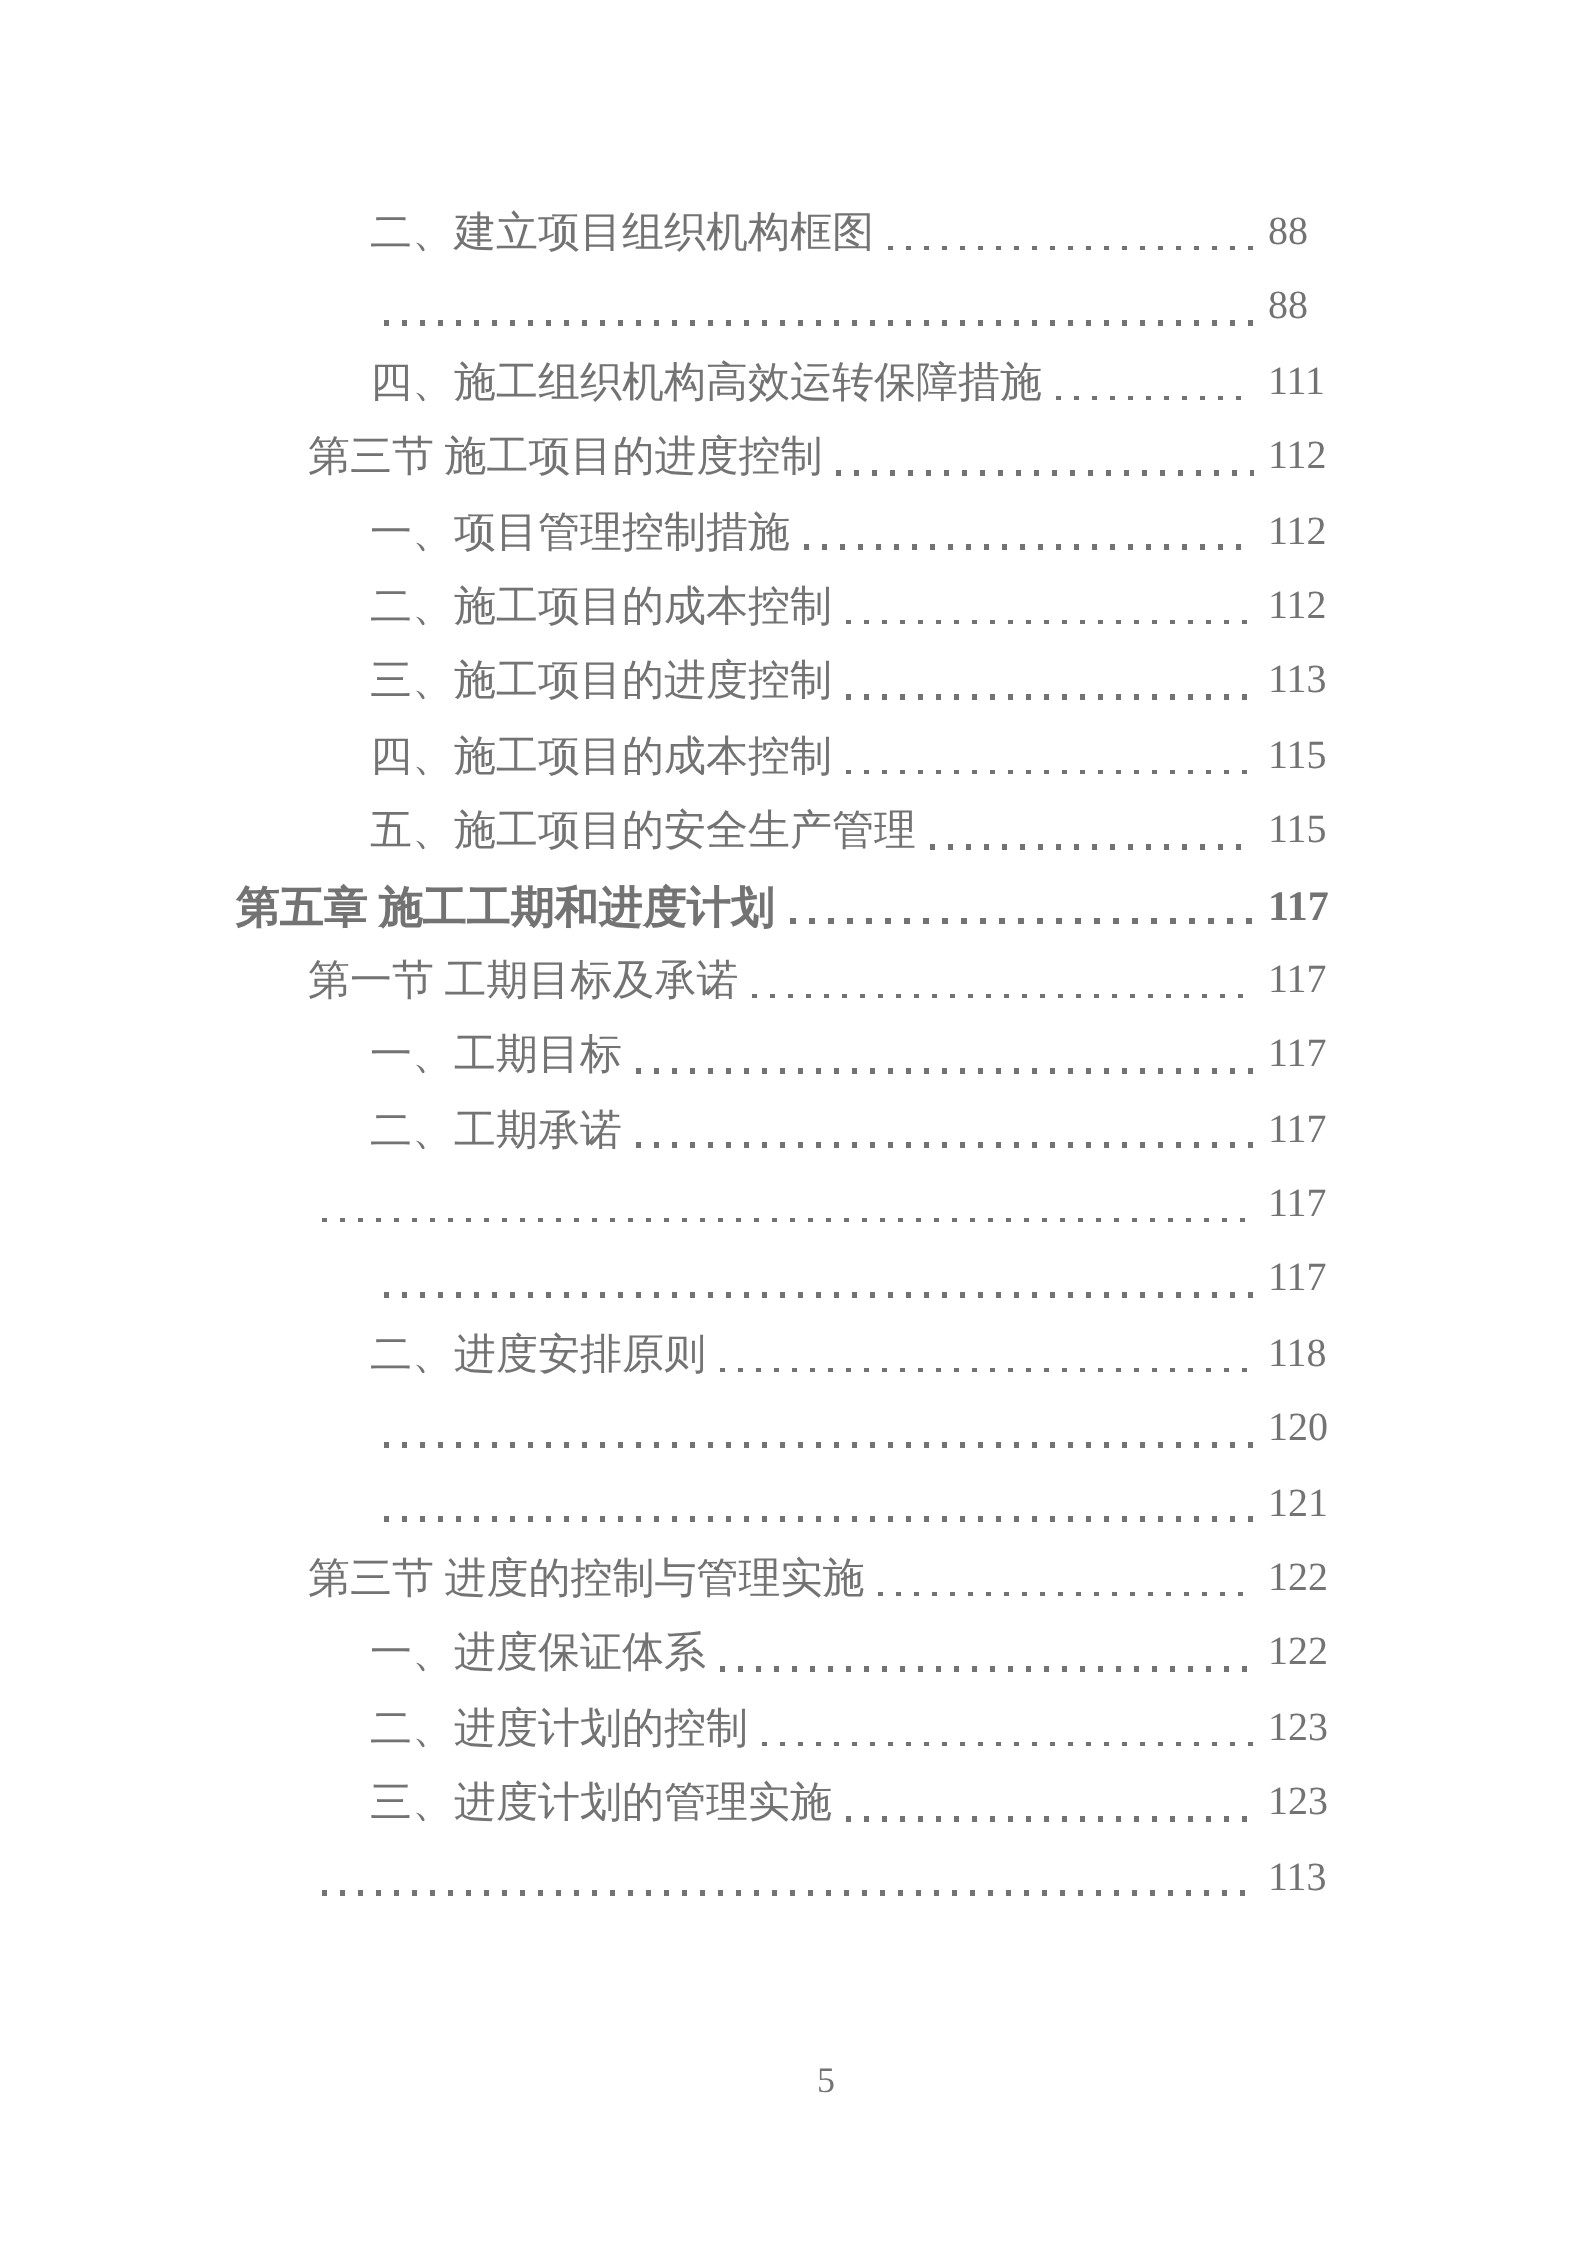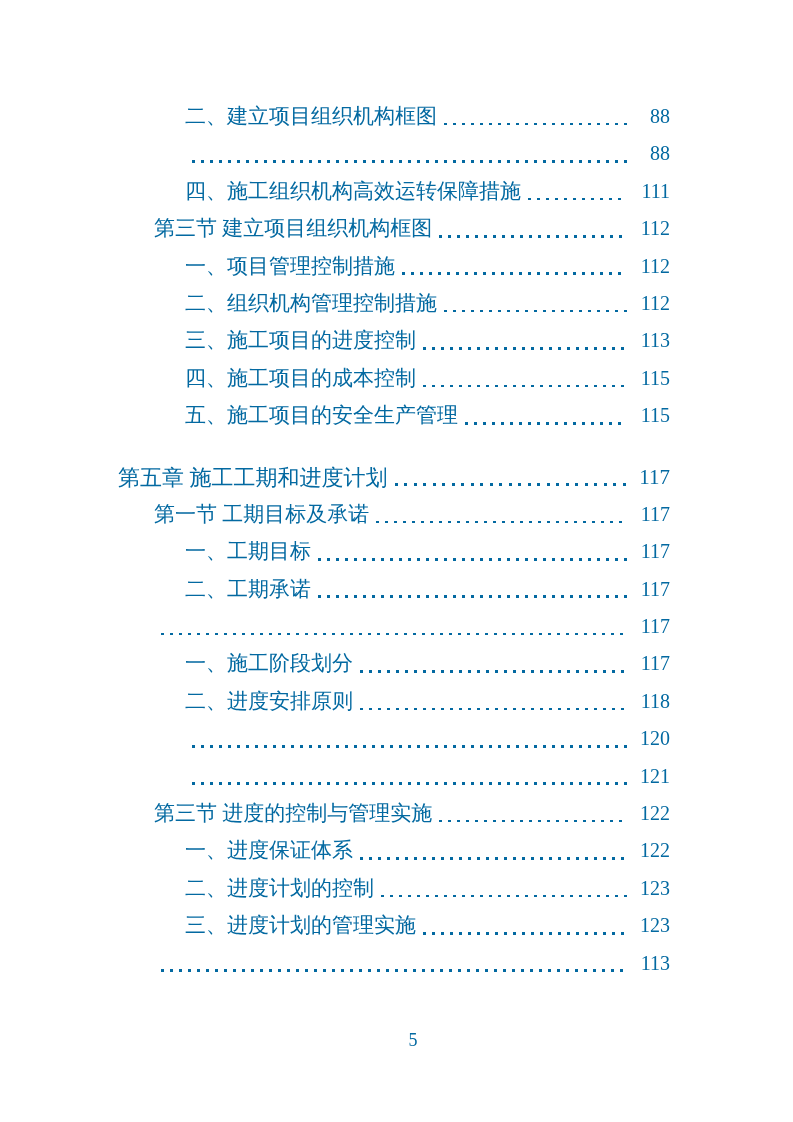--- a/index.html
+++ b/index.html
@@ -7,21 +7,21 @@
     padding: 0;
     background: #ffffff;
   }
   .page {
     position: relative;
     width: 793px;
     height: 1122px;
     background: #ffffff;
     overflow: hidden;
     font-family: "Liberation Serif", "DejaVu Serif", serif;
-    color: #0369a1;
+    color: #737373;
   }
   .toc {
     position: absolute;
     left: 118px;
     top: 98px;
     width: 552px;
   }
   .toc-row {
     display: flex;
     height: 37.4px;
@@ -47,28 +47,26 @@
     background-image: repeating-linear-gradient(
       to right,
       currentColor 0 2.6px,
       transparent 2.6px 9px
     );
   }
   .toc-page {
     font-size: 20px;
     line-height: 37.4px;
     min-width: 36px;
-    text-align: right;
     white-space: nowrap;
   }
   .level-section { padding-left: 36px; }
   .level-item   { padding-left: 67px; }
   .level-chapter {
-    font-weight: normal;
-    margin-top: 24px;
+    font-weight: bold;
   }
   .level-chapter .toc-title { font-size: 22px; }
   .level-chapter .toc-page  { font-size: 21px; }
   .level-chapter .leader::after {
     height: 3px;
     background-image: repeating-linear-gradient(
       to right,
       currentColor 0 3px,
       transparent 3px 9.5px
     );
@@ -100,33 +98,33 @@
       <span class="toc-page">88</span>
     </div>
 
     <div class="toc-row level-item">
       <span class="toc-title">四、施工组织机构高效运转保障措施</span>
       <span class="leader"></span>
       <span class="toc-page">111</span>
     </div>
 
     <div class="toc-row level-section">
-      <span class="toc-title">第三节 建立项目组织机构框图</span>
+      <span class="toc-title">第三节 施工项目的进度控制</span>
       <span class="leader"></span>
       <span class="toc-page">112</span>
     </div>
 
     <div class="toc-row level-item">
       <span class="toc-title">一、项目管理控制措施</span>
       <span class="leader"></span>
       <span class="toc-page">112</span>
     </div>
 
     <div class="toc-row level-item">
-      <span class="toc-title">二、组织机构管理控制措施</span>
+      <span class="toc-title">二、施工项目的成本控制</span>
       <span class="leader"></span>
       <span class="toc-page">112</span>
     </div>
 
     <div class="toc-row level-item">
       <span class="toc-title">三、施工项目的进度控制</span>
       <span class="leader"></span>
       <span class="toc-page">113</span>
     </div>
 
@@ -165,21 +163,20 @@
       <span class="leader"></span>
       <span class="toc-page">117</span>
     </div>
 
     <div class="toc-row level-section">
       <span class="leader"></span>
       <span class="toc-page">117</span>
     </div>
 
     <div class="toc-row level-item">
-      <span class="toc-title">一、施工阶段划分</span>
       <span class="leader"></span>
       <span class="toc-page">117</span>
     </div>
 
     <div class="toc-row level-item">
       <span class="toc-title">二、进度安排原则</span>
       <span class="leader"></span>
       <span class="toc-page">118</span>
     </div>
 

